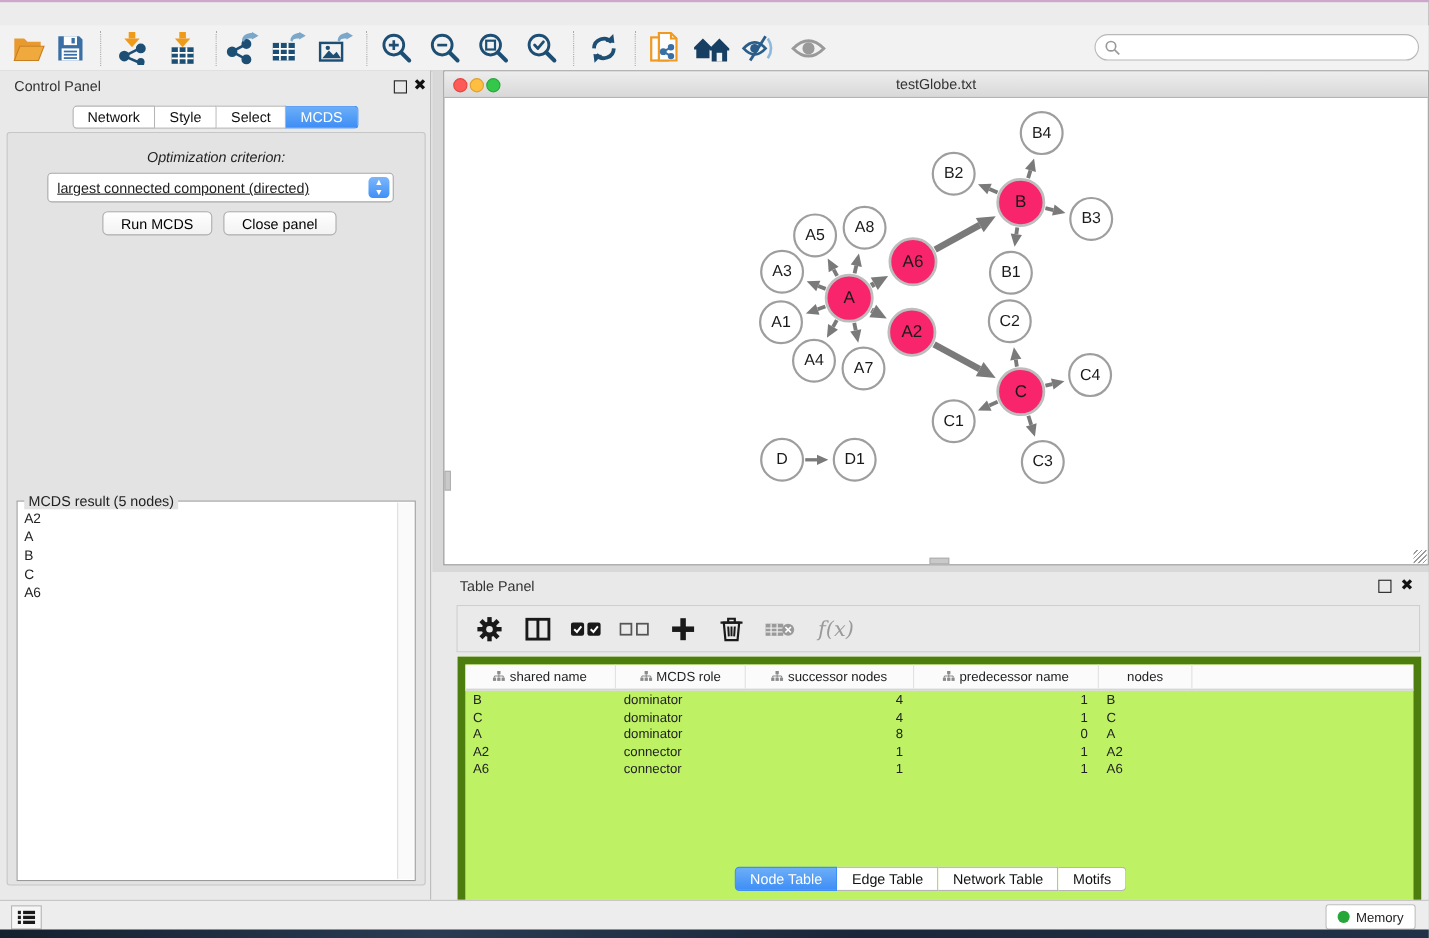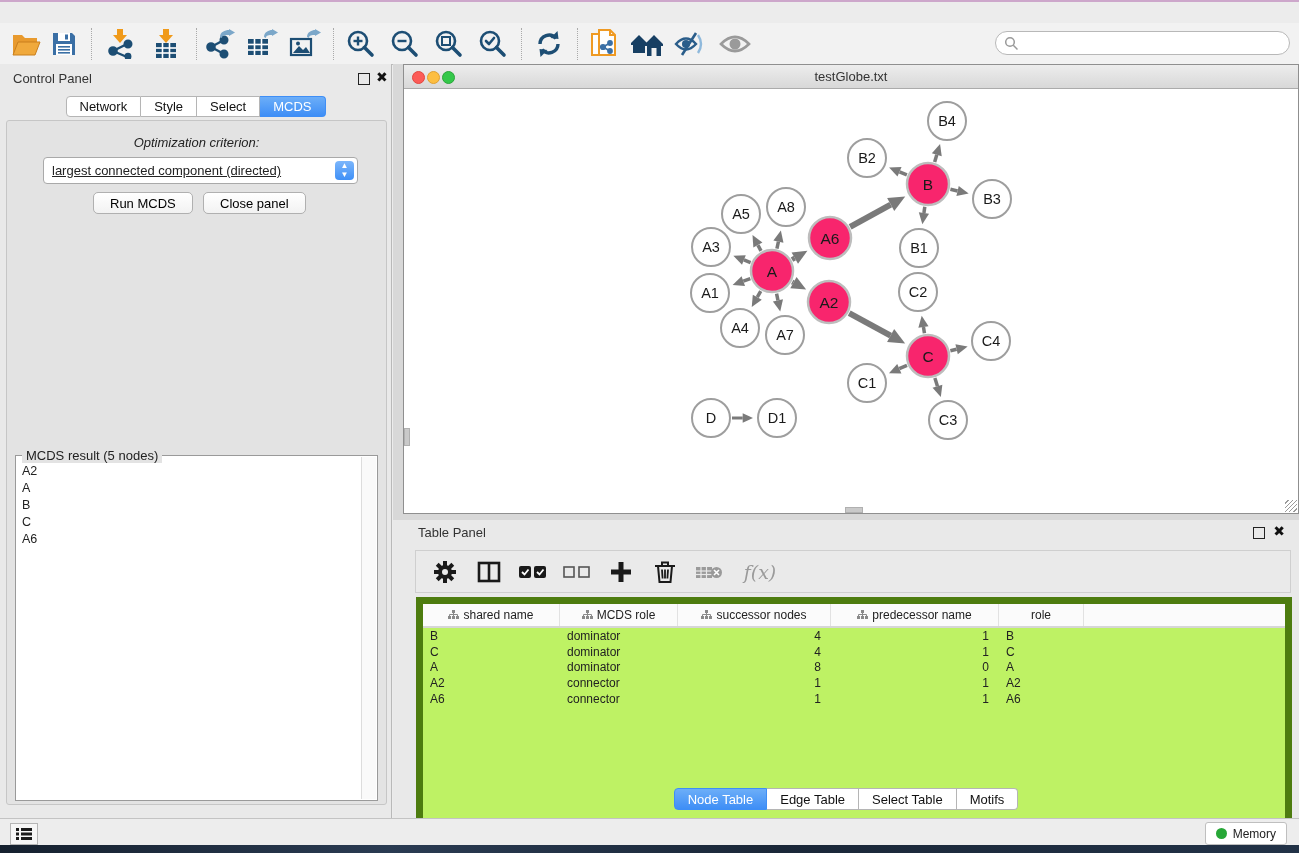--- a/index.html
+++ b/index.html
@@ -528,21 +528,21 @@
                   <line x1="5.5" y1="3" x2="5.5" y2="6"></line>
                   <line x1="1.5" y1="4.5" x2="9.5" y2="4.5"></line>
                   <line x1="1.5" y1="4.5" x2="1.5" y2="6"></line>
                   <line x1="9.5" y1="4.5" x2="9.5" y2="6"></line>
                 </g>
               </svg>
             </span>
             <span>predecessor name</span>
           </div>
           <div class="th" style="width: 85px;">
-            <span>role</span>
+            <span>nodes</span>
           </div>
         </div>
       <div id="table-body">
           <div class="table-row">
             <div class="td" style="width: 137px; text-align: left; padding: 0px 0px 0px 7px;">B</div>
             <div class="td" style="width: 118px; text-align: left; padding: 0px 0px 0px 7px;">dominator</div>
             <div class="td" style="width: 153px; text-align: right; padding: 0px 10px 0px 0px;">4</div>
             <div class="td" style="width: 168px; text-align: right; padding: 0px 10px 0px 0px;">1</div>
             <div class="td" style="width: 85px; text-align: left; padding: 0px 0px 0px 7px;">B</div>
           </div>
@@ -573,21 +573,21 @@
             <div class="td" style="width: 153px; text-align: right; padding: 0px 10px 0px 0px;">1</div>
             <div class="td" style="width: 168px; text-align: right; padding: 0px 10px 0px 0px;">1</div>
             <div class="td" style="width: 85px; text-align: left; padding: 0px 0px 0px 7px;">A6</div>
           </div>
         </div>
     </div>
 
     <div id="table-tabs" class="abs">
         <div class="seg-tab active">Node Table</div>
         <div class="seg-tab">Edge Table</div>
-        <div class="seg-tab">Select Table</div>
+        <div class="seg-tab">Network Table</div>
         <div class="seg-tab">Motifs</div>
       </div>
   </div>
 
   <div id="statusbar" class="abs">
     <div id="list-btn" class="abs">
       <svg width="16" height="14" viewBox="0 0 16 14">
           <g fill="#1a1a1a">
             <rect x="0" y="1" width="3" height="3"></rect>
             <rect x="5" y="1" width="11" height="3"></rect>

